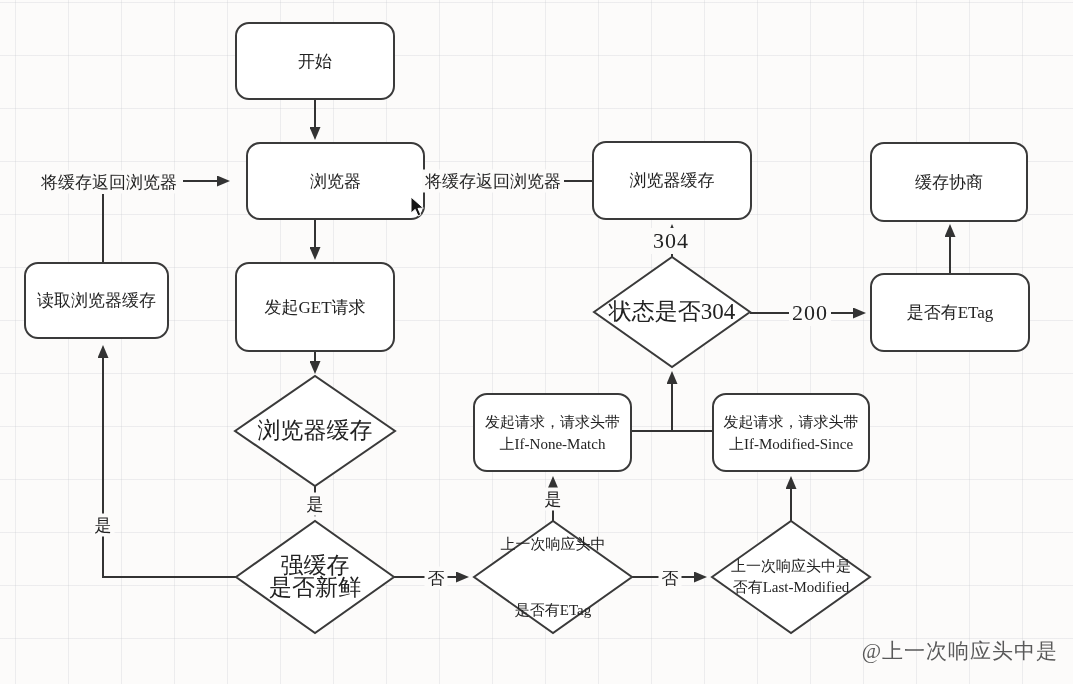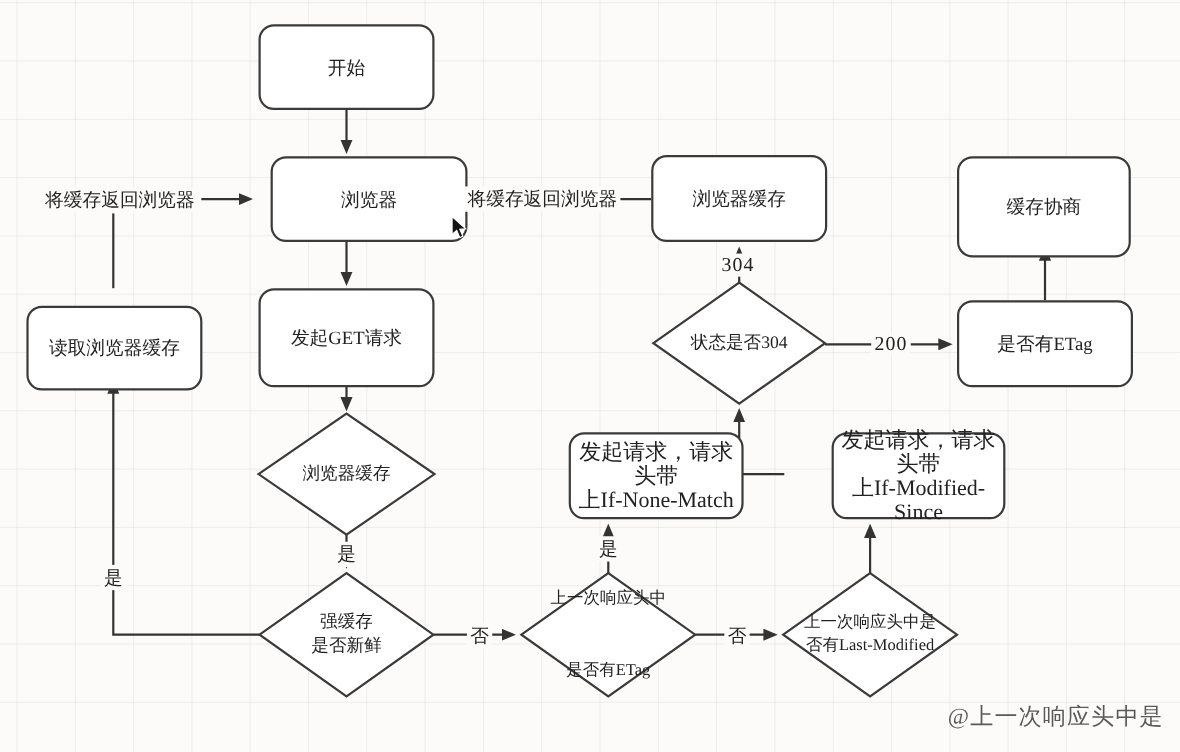--- a/index.html
+++ b/index.html
@@ -21,40 +21,40 @@
     position:absolute;z-index:2;
     background:#fff;
     border:2px solid #3a3a3a;
     border-radius:14px;
     display:flex;flex-direction:column;
     align-items:center;justify-content:center;
     text-align:center;
     font-size:17px;line-height:23px;
     box-sizing:border-box;
   }
-  .node.small{font-size:20px;line-height:22px;margin-left:44px;}
+  .node.small{font-size:15px;line-height:22px;}
   .dlabel{
     position:absolute;z-index:2;
     display:flex;flex-direction:column;
     align-items:center;justify-content:center;
     text-align:center;
-    font-size:16px;line-height:22px;
+    font-size:23px;line-height:22px;
     box-sizing:border-box;
     pointer-events:none;
   }
   .dlabel.small{font-size:15px;line-height:21px;}
   .edge-label{
     position:absolute;z-index:3;
     transform:translate(-50%,-50%);
     background:#fcfbfa;
     padding:0 3px;
     font-size:17px;
     white-space:nowrap;
   }
-  .edge-label.num{font-size:18px;letter-spacing:1px;}
+  .edge-label.num{font-size:22px;letter-spacing:1px;}
   #watermark{
     position:absolute;z-index:4;
     right:15px;top:637px;
     font-size:21px;
     color:#3d3d3d;opacity:0.85;
     letter-spacing:1px;
   }
   #cursor{position:absolute;left:410px;top:196px;z-index:10;}
 </style>
 </head>
@@ -101,25 +101,25 @@
   </div>
 
   <div class="node" style="left:246px;top:142px;width:179px;height:78px;">
     <span>浏览器</span>
   </div>
 
   <div class="node" style="left:592px;top:141px;width:160px;height:79px;">
     <span>浏览器缓存</span>
   </div>
 
-  <div class="node" style="left:870px;top:142px;width:158px;height:92px;">
+  <div class="node" style="left:870px;top:142px;width:158px;height:80px;">
     <span>缓存协商</span>
   </div>
 
-  <div class="node" style="left:24px;top:262px;width:160px;height:77px;margin-top:16px;">
+  <div class="node" style="left:24px;top:262px;width:145px;height:77px;">
     <span>读取浏览器缓存</span>
   </div>
 
   <div class="node" style="left:235px;top:262px;width:160px;height:90px;">
     <span>发起GET请求</span>
   </div>
 
   <div class="node" style="left:870px;top:273px;width:160px;height:79px;">
     <span>是否有ETag</span>
   </div>

